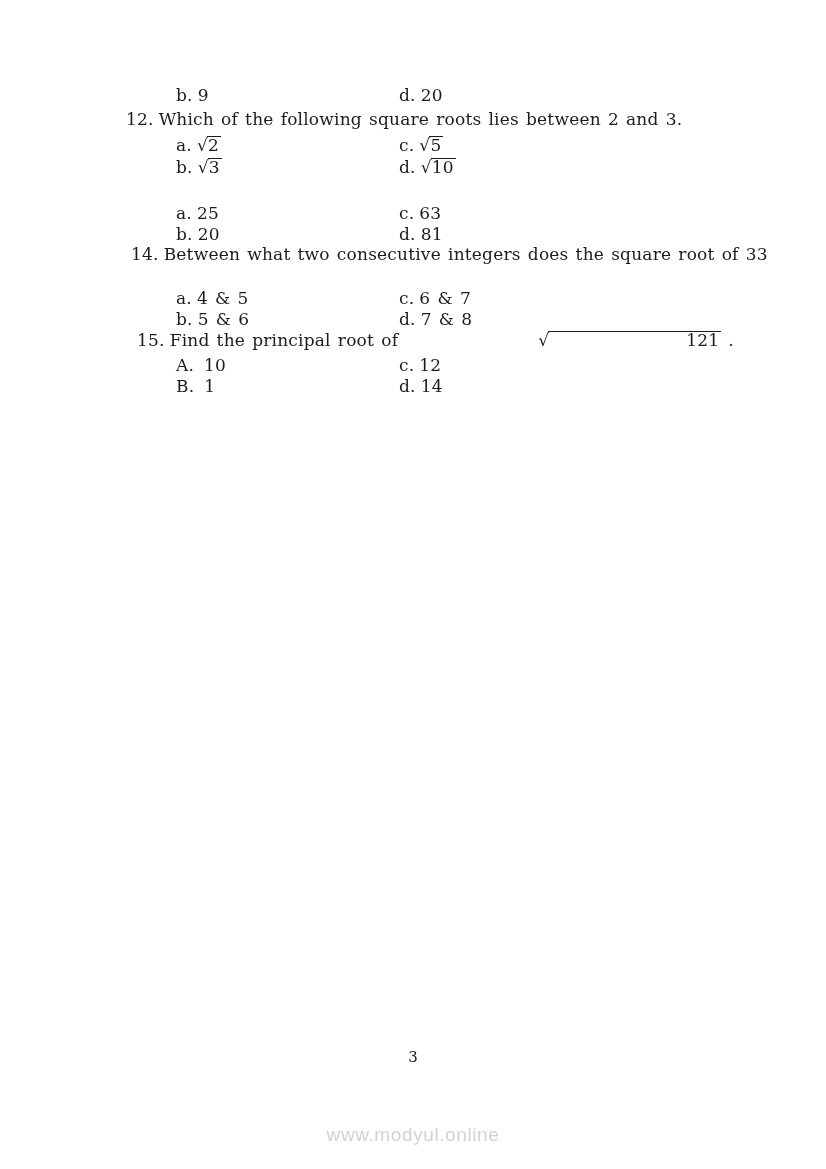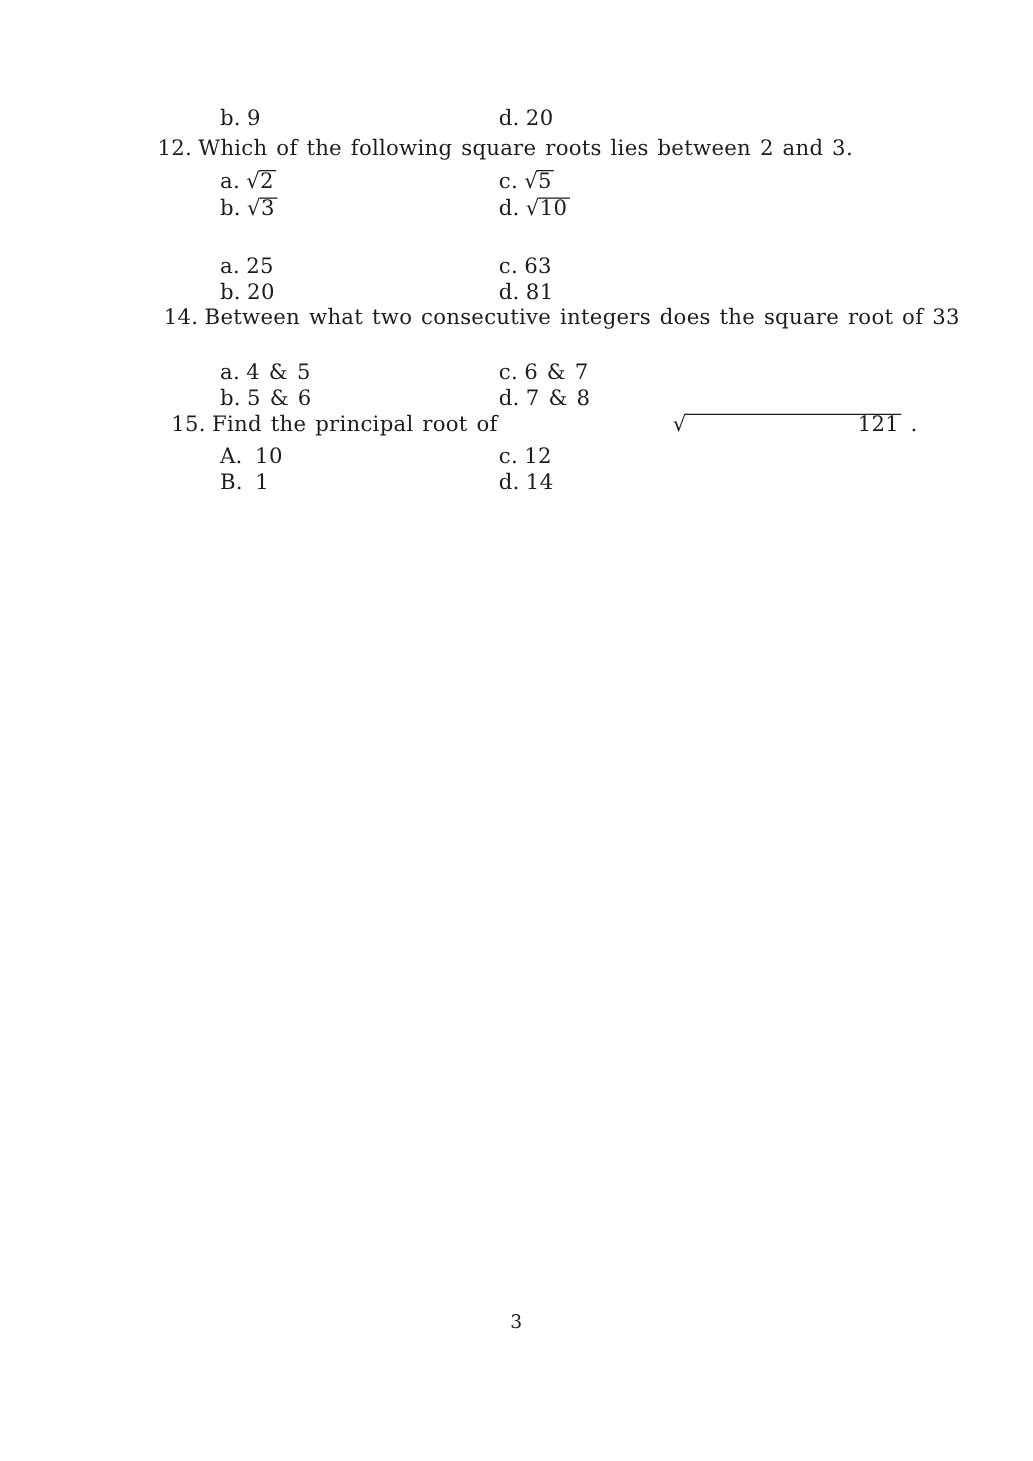--- a/index.html
+++ b/index.html
@@ -100,14 +100,15 @@
   <div class="row" style="top:355px">
     <span class="opt c1"><span>A.</span><span class="val wide">10</span></span>
     <span class="opt c2"><span>c.</span><span class="val">12</span></span>
   </div>
   <div class="row" style="top:376px">
     <span class="opt c1"><span>B.</span><span class="val wide">1</span></span>
     <span class="opt c2"><span>d.</span><span class="val">14</span></span>
   </div>
 
   <div class="page-number" style="top:1047px">3</div>
+  <div class="watermark" style="top:1124px">www.modyul.online</div>
 
 </div>
 
 </body></html>

